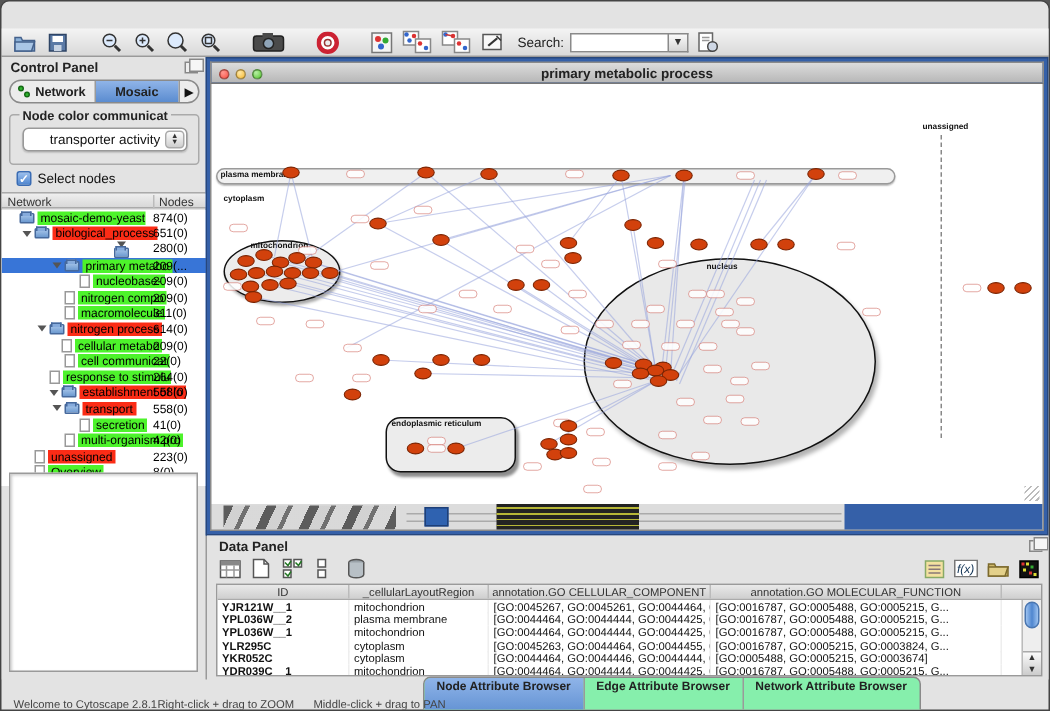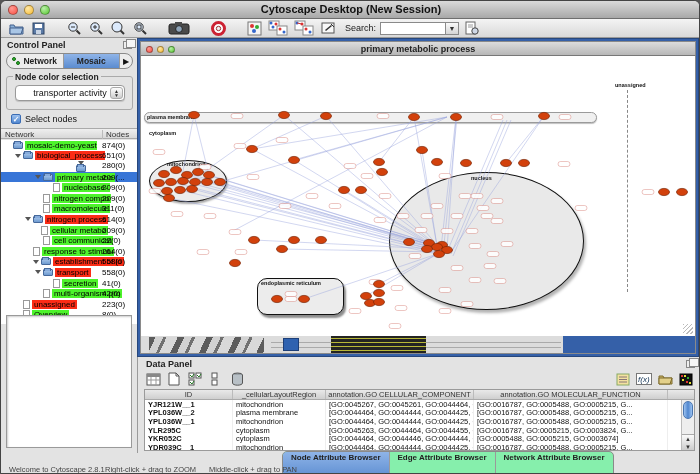--- a/index.html
+++ b/index.html
@@ -139,28 +139,20 @@
   .statusbar{position:absolute;left:0;top:463px;width:665px;height:11px;font-size:7.5px;color:#444;}
   .statusbar span{position:absolute;top:1px;}
   
   .ic{display:block;}
 </style>
 </head>
 <body>
 
 <div id="app">
 
-  <div class="titlebar">
-    <div class="lights">
-      <div class="light l-red"></div>
-      <div class="light l-yel"></div>
-      <div class="light l-grn"></div>
-    </div>
-    <div class="title">Cytoscape Desktop (New Session)</div>
-  </div>
 
   <div class="toolbar">
     <div class="tbtn">
         <svg class="ic" width="15" height="13">
           <path d="M1 3h4l1 2h8v7H1z" fill="#8ab0d8" stroke="#44618c"></path>
           <path d="M1 6h10l3 0-2 6H1z" fill="#a9c6e6" stroke="#44618c"></path>
         </svg>
       </div>
     <div class="tbtn">
         <svg class="ic" width="13" height="13">
@@ -278,21 +270,21 @@
           </span>
         <span>Network</span>
       </div>
       <div class="cp-tab sel">
         <span>Mosaic</span>
       </div>
       <div class="cp-tab-arrow">▶</div>
     </div>
 
     <div class="groupbox">
-      <span class="gb-legend">Node color selection</span>
+      <span class="gb-legend">Node color communicat</span>
       <div class="mac-select">
         <span>transporter activity</span>
         <span class="stepper">
             <span>▲</span>
             <span>▼</span>
           </span>
       </div>
     </div>
 
     <div class="checkrow">

